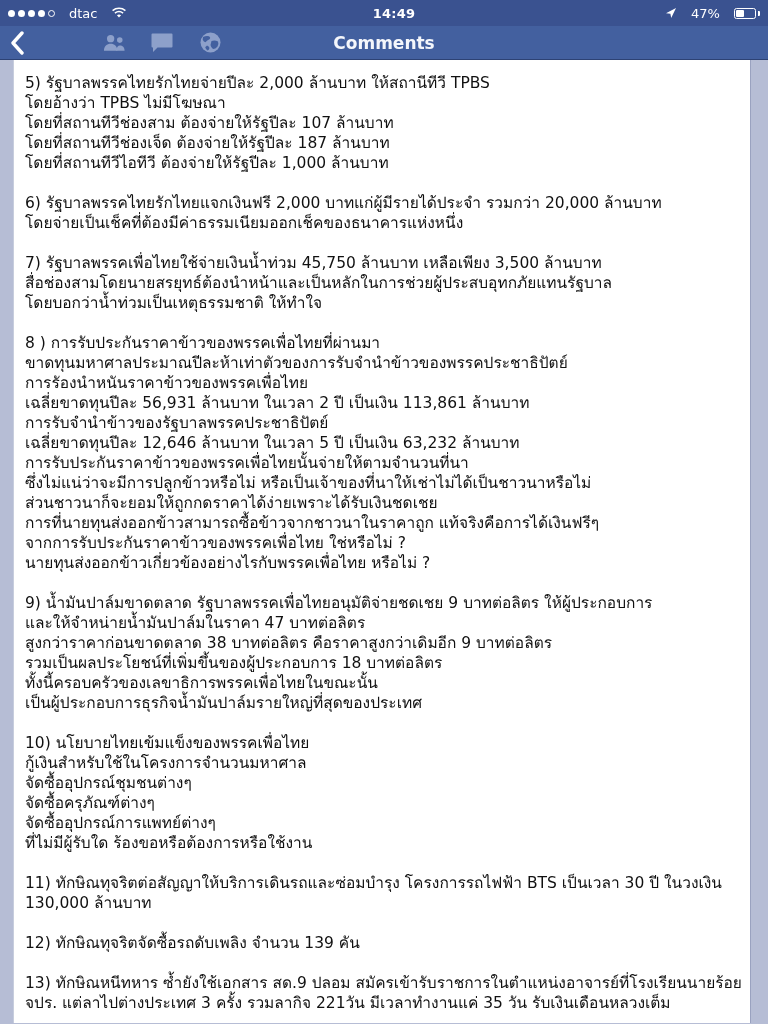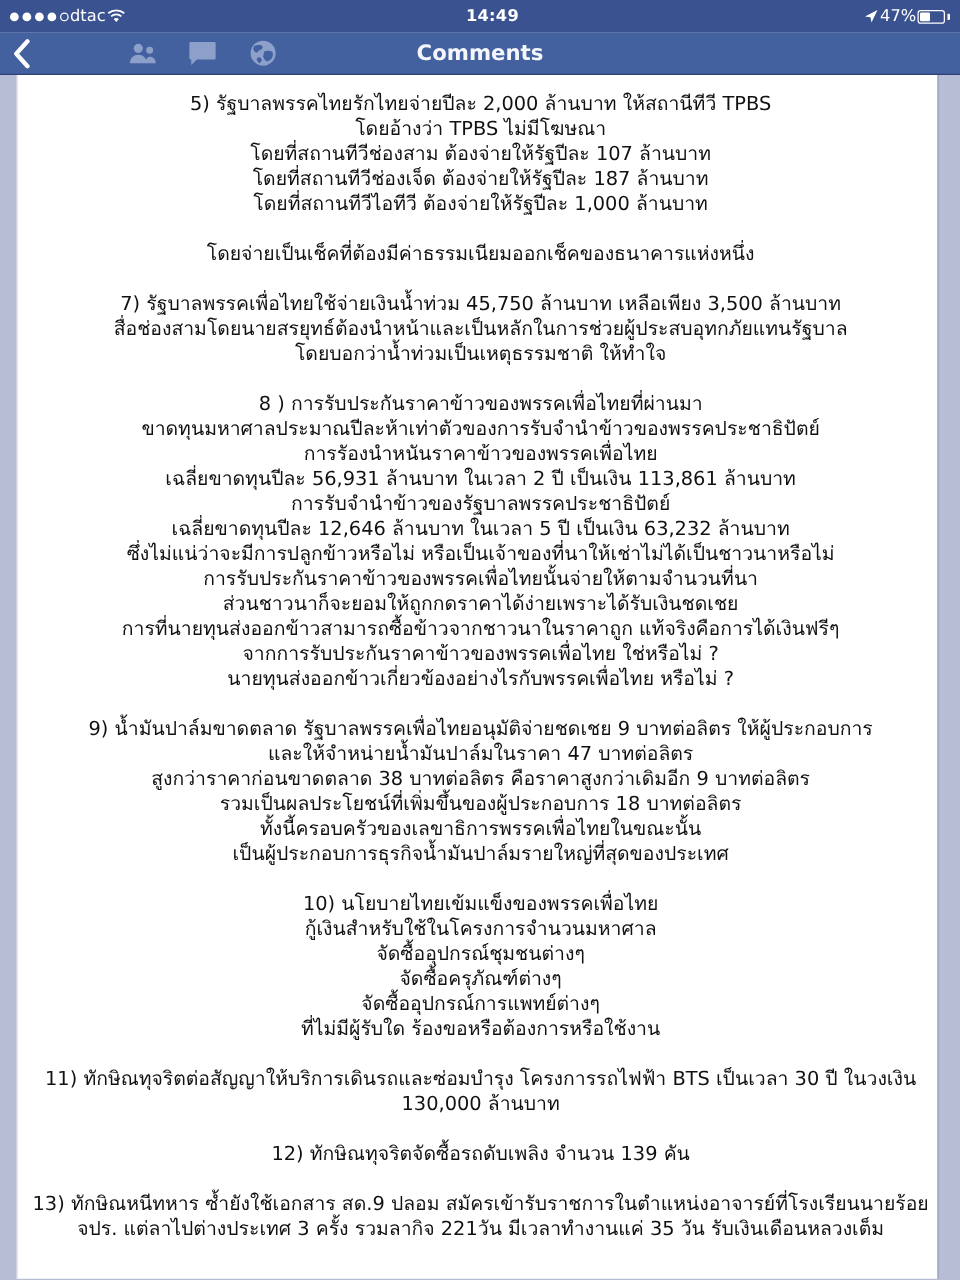--- a/index.html
+++ b/index.html
@@ -7,21 +7,21 @@
   body {
     font-family:"DejaVu Sans","Liberation Sans",sans-serif;
     background:#b6bdd5;
   }
   
   .statusbar {
     height:26px; background:#3a5290;
     display:flex; align-items:center; justify-content:space-between;
     color:#fff; font-size:13px; padding:0 8px;
   }
-  .sb-left, .sb-right { display:flex; align-items:center; gap:1px; width:180px; }
+  .sb-left, .sb-right { display:flex; align-items:center; gap:14px; width:180px; }
   .sb-right { justify-content:flex-end; }
   .sb-center { font-weight:bold; letter-spacing:.2px;margin-left:20px; }
   .dots { display:flex; gap:3px; align-items:center; }
   .dot { width:7px; height:7px; border-radius:50%; background:#fff; }
   .dot.empty { background:transparent; border:1px solid #fff; }
   .carrier { font-size:13px; }
   .wifi svg, .loc svg { display:block; }
   .batt { display:flex; align-items:center; gap:2px; }
   .batt-body {
     width:22px; height:11px; border:1px solid #fff; border-radius:2.5px;
@@ -40,21 +40,21 @@
   .nav-title {
     position:absolute; left:0; right:0; text-align:center;
     color:#f4f6fb; font-size:17px; font-weight:bold; pointer-events:none;
   }
   
   .page { height:963px; display:flex; }
   .gutter-l { width:13px; background:#b6bdd5; }
   .gutter-r { width:18px; background:#b6bdd5; border-left:1px solid #9aa2c0; }
   .card {
     flex:1; background:#ffffff; border-left:1px solid #c7cddd;
-    padding:13px 6px 0 11px; overflow:hidden;text-align:center;
+    padding:13px 6px 0 11px; overflow:hidden;
   }
   .paragraph { margin-bottom:20px; }
   .line {
     font-size:15.5px; line-height:20px; color:#111;
     white-space:nowrap;
   }
 </style>
 </head>
 <body>
 
@@ -133,36 +133,37 @@
   <div class="gutter-l"></div>
   <div class="card">
       <div class="paragraph">
         <div class="line">5) รัฐบาลพรรคไทยรักไทยจ่ายปีละ 2,000 ล้านบาท ให้สถานีทีวี TPBS</div>
         <div class="line">โดยอ้างว่า TPBS ไม่มีโฆษณา</div>
         <div class="line">โดยที่สถานทีวีช่องสาม ต้องจ่ายให้รัฐปีละ 107 ล้านบาท</div>
         <div class="line">โดยที่สถานทีวีช่องเจ็ด ต้องจ่ายให้รัฐปีละ 187 ล้านบาท</div>
         <div class="line">โดยที่สถานทีวีไอทีวี ต้องจ่ายให้รัฐปีละ 1,000 ล้านบาท</div>
       </div>
       <div class="paragraph">
+        <div class="line">6) รัฐบาลพรรคไทยรักไทยแจกเงินฟรี 2,000 บาทแก่ผู้มีรายได้ประจำ รวมกว่า 20,000 ล้านบาท</div>
         <div class="line">โดยจ่ายเป็นเช็คที่ต้องมีค่าธรรมเนียมออกเช็คของธนาคารแห่งหนึ่ง</div>
       </div>
       <div class="paragraph">
         <div class="line">7) รัฐบาลพรรคเพื่อไทยใช้จ่ายเงินน้ำท่วม 45,750 ล้านบาท เหลือเพียง 3,500 ล้านบาท</div>
         <div class="line">สื่อช่องสามโดยนายสรยุทธ์ต้องนำหน้าและเป็นหลักในการช่วยผู้ประสบอุทกภัยแทนรัฐบาล</div>
         <div class="line">โดยบอกว่าน้ำท่วมเป็นเหตุธรรมชาติ ให้ทำใจ</div>
       </div>
       <div class="paragraph">
         <div class="line">8 ) การรับประกันราคาข้าวของพรรคเพื่อไทยที่ผ่านมา</div>
         <div class="line">ขาดทุนมหาศาลประมาณปีละห้าเท่าตัวของการรับจำนำข้าวของพรรคประชาธิปัตย์</div>
         <div class="line">การรัองนำหนันราคาข้าวของพรรคเพื่อไทย</div>
         <div class="line">เฉลี่ยขาดทุนปีละ 56,931 ล้านบาท ในเวลา 2 ปี เป็นเงิน 113,861 ล้านบาท</div>
         <div class="line">การรับจำนำข้าวของรัฐบาลพรรคประชาธิปัตย์</div>
         <div class="line">เฉลี่ยขาดทุนปีละ 12,646 ล้านบาท ในเวลา 5 ปี เป็นเงิน 63,232 ล้านบาท</div>
+        <div class="line">การรับประกันราคาข้าวของพรรคเพื่อไทยนั้นจ่ายให้ตามจำนวนที่นา</div>
         <div class="line">ซึ่งไม่แน่ว่าจะมีการปลูกข้าวหรือไม่ หรือเป็นเจ้าของที่นาให้เช่าไม่ได้เป็นชาวนาหรือไม่</div>
-        <div class="line">การรับประกันราคาข้าวของพรรคเพื่อไทยนั้นจ่ายให้ตามจำนวนที่นา</div>
         <div class="line">ส่วนชาวนาก็จะยอมให้ถูกกดราคาได้ง่ายเพราะได้รับเงินชดเชย</div>
         <div class="line">การที่นายทุนส่งออกข้าวสามารถซื้อข้าวจากชาวนาในราคาถูก แท้จริงคือการได้เงินฟรีๆ</div>
         <div class="line">จากการรับประกันราคาข้าวของพรรคเพื่อไทย ใช่หรือไม่ ?</div>
         <div class="line">นายทุนส่งออกข้าวเกี่ยวข้องอย่างไรกับพรรคเพื่อไทย หรือไม่ ?</div>
       </div>
       <div class="paragraph">
         <div class="line">9) น้ำมันปาล์มขาดตลาด รัฐบาลพรรคเพื่อไทยอนุมัติจ่ายชดเชย 9 บาทต่อลิตร ให้ผู้ประกอบการ</div>
         <div class="line">และให้จำหน่ายน้ำมันปาล์มในราคา 47 บาทต่อลิตร</div>
         <div class="line">สูงกว่าราคาก่อนขาดตลาด 38 บาทต่อลิตร คือราคาสูงกว่าเดิมอีก 9 บาทต่อลิตร</div>
         <div class="line">รวมเป็นผลประโยชน์ที่เพิ่มขึ้นของผู้ประกอบการ 18 บาทต่อลิตร</div>

